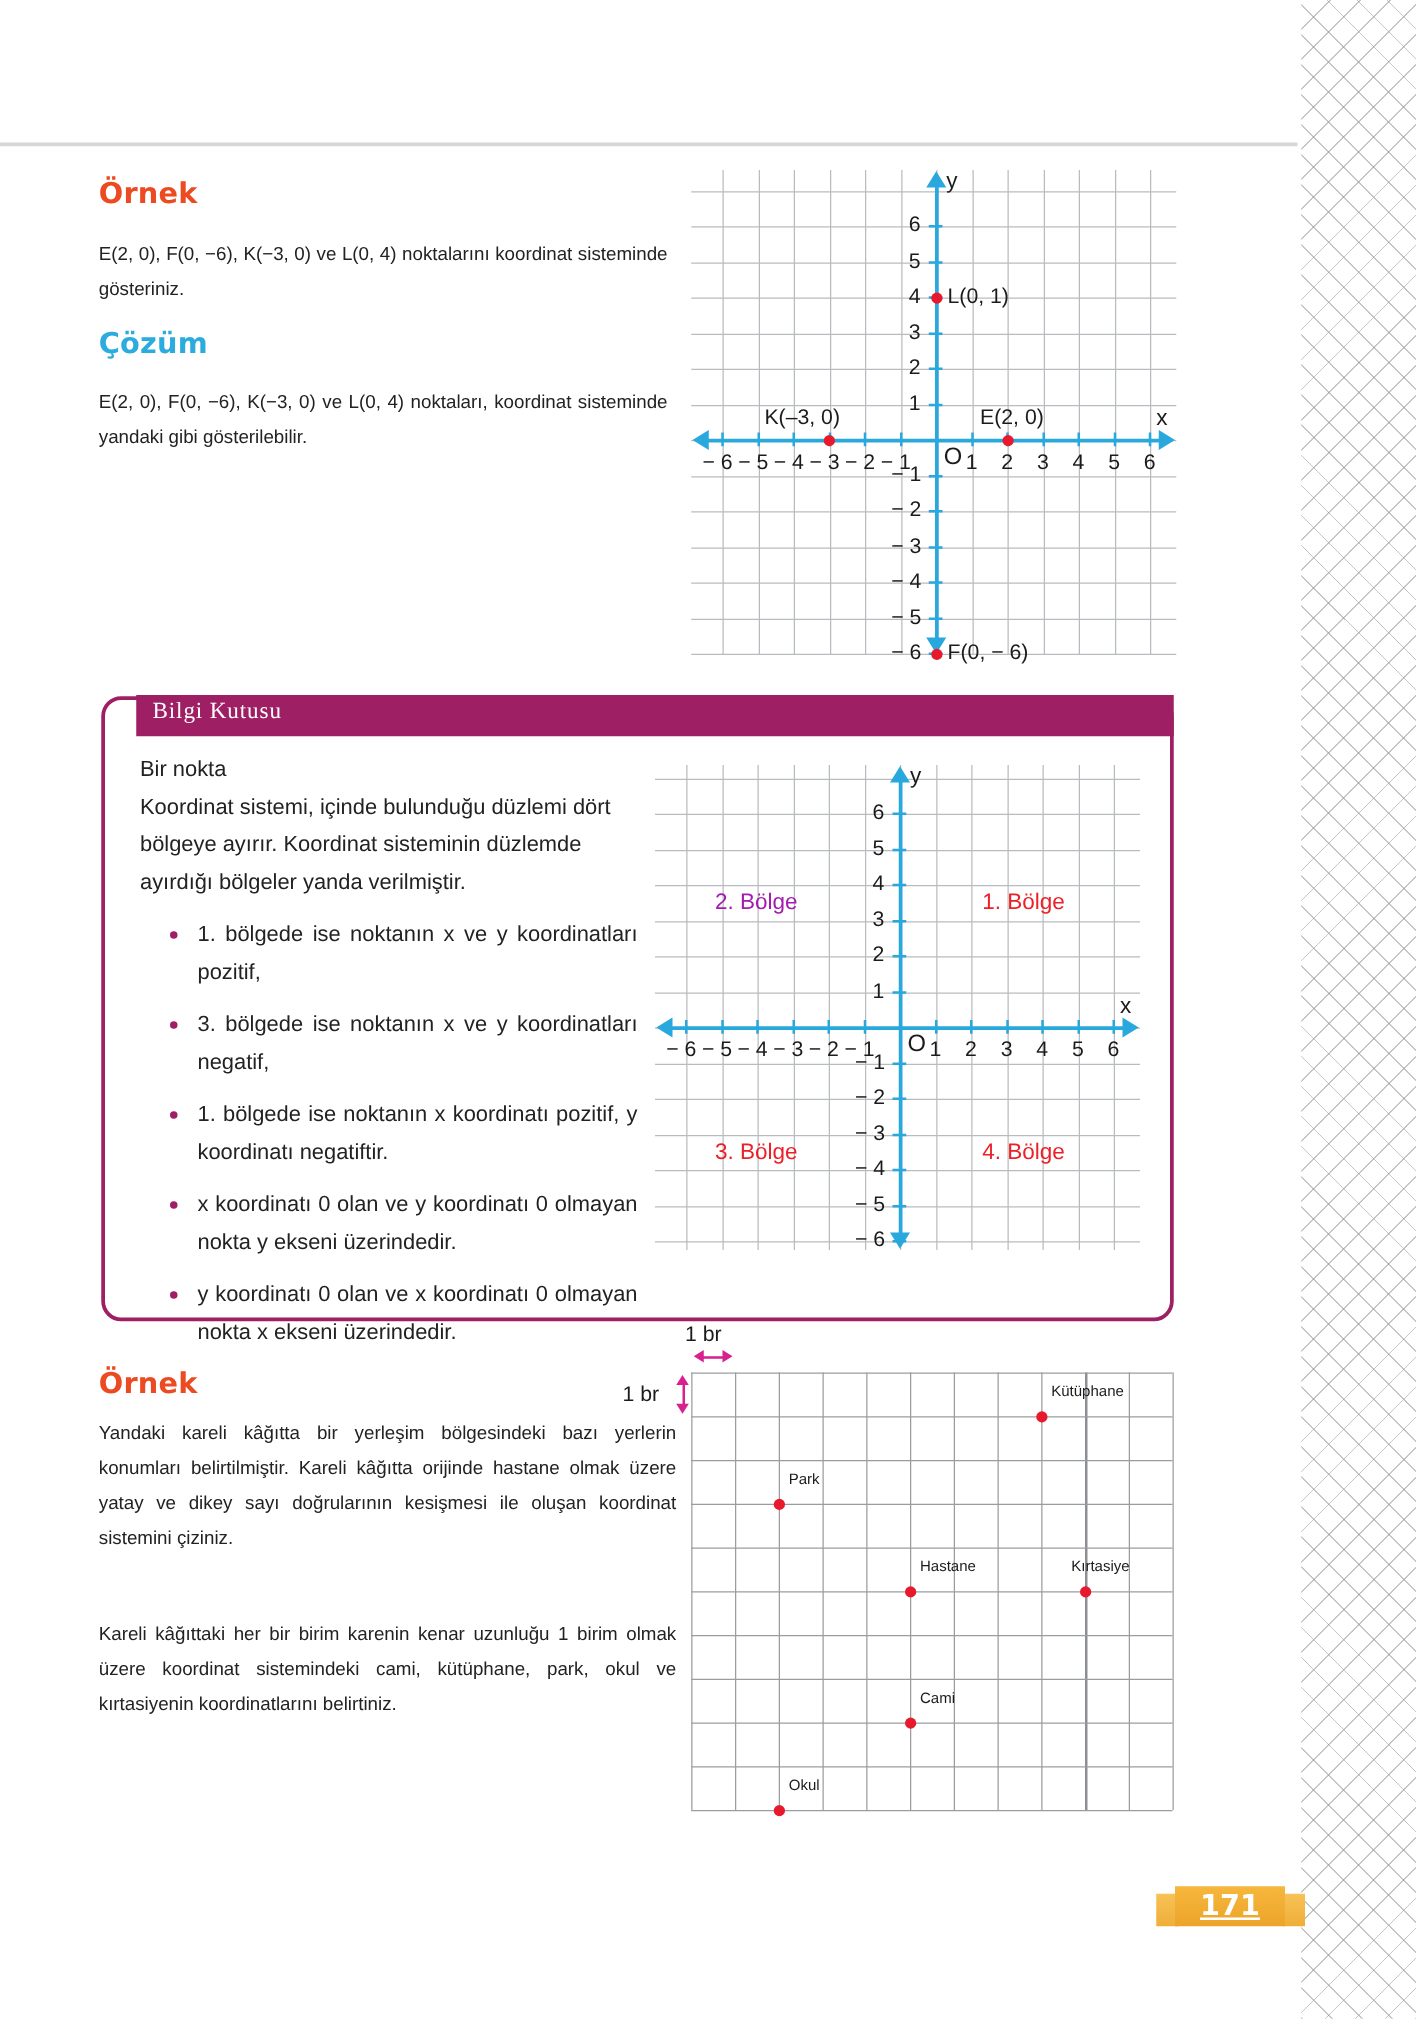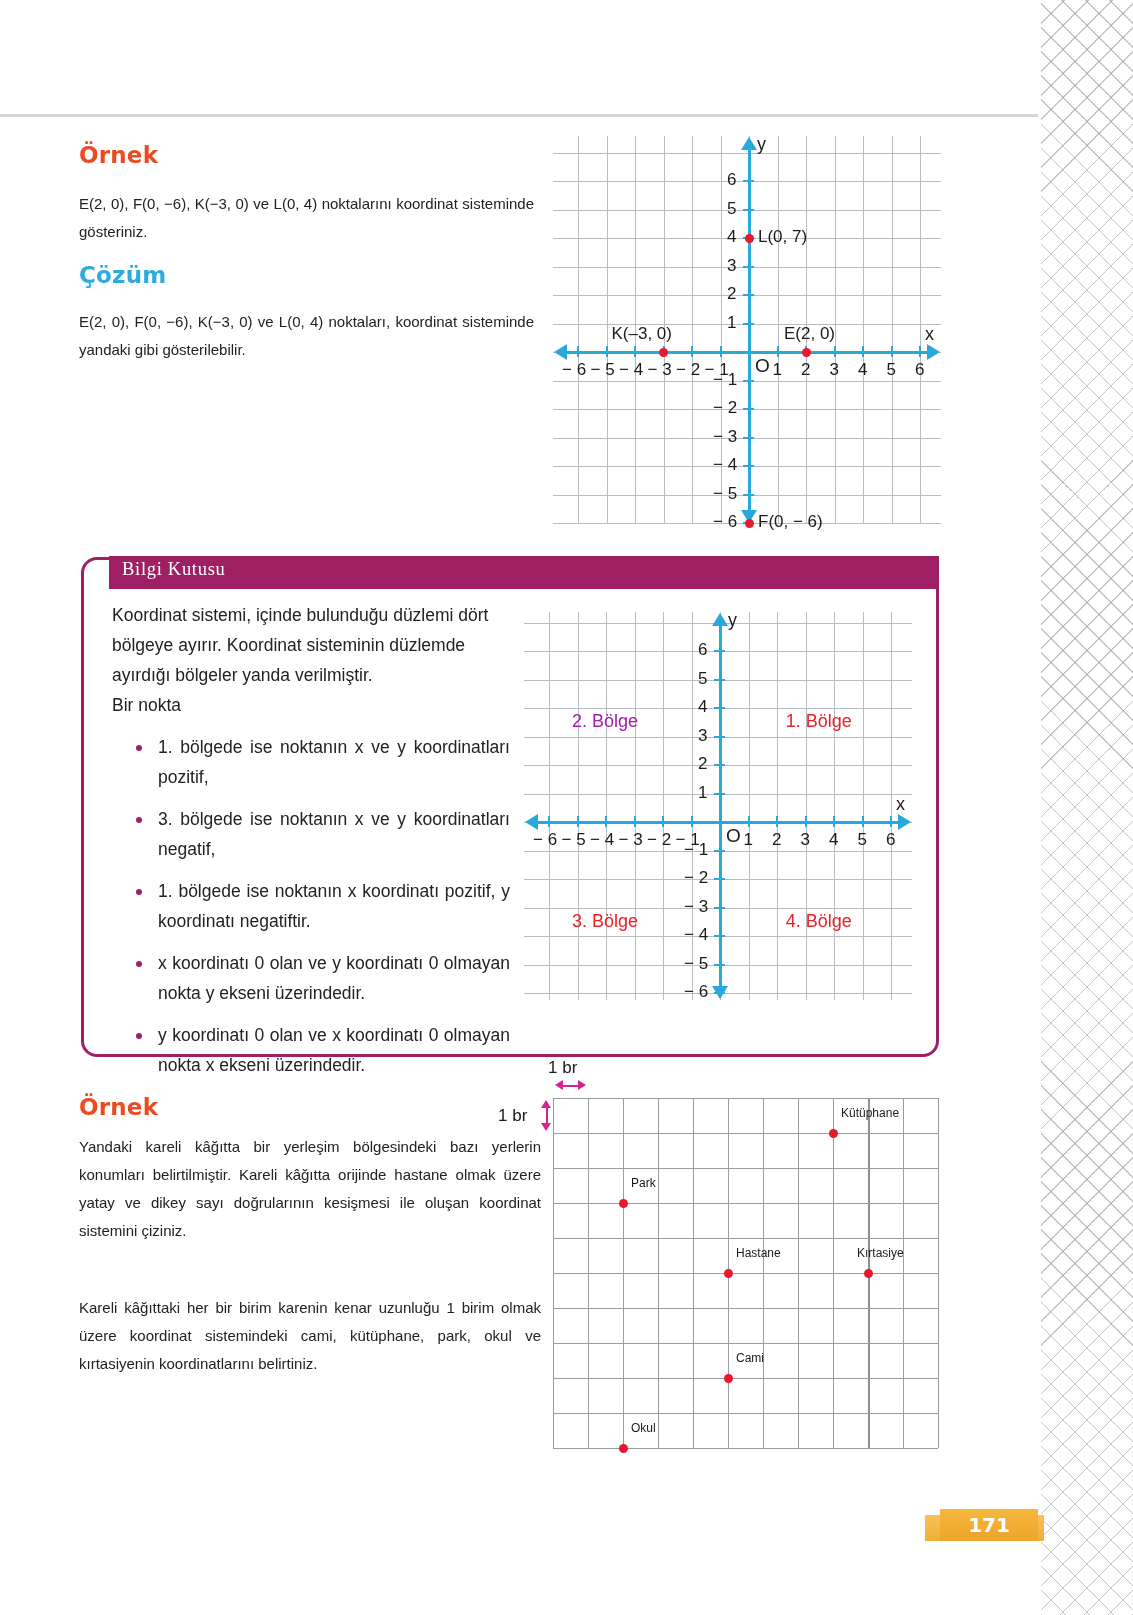--- a/index.html
+++ b/index.html
@@ -93,25 +93,26 @@
   #paper .pg{position:absolute;background:#9a9d9f;}
   #paper .pg.v{width:1px;top:0;bottom:0;}
   #paper .pg.h{height:1px;left:0;right:0;}
   .place-dot{position:absolute;width:9px;height:9px;border-radius:50%;background:#e8192c;}
   .place-lbl{position:absolute;font-size:12px;color:#1b1b1b;white-space:nowrap;}
   .brlabel{position:absolute;font-size:17px;color:#1b1b1b;white-space:nowrap;}
   .mag{position:absolute;background:#d6218f;}
 
   
   #pageno{
-    position:absolute;left:940px;top:1509px;width:98px;height:32px;
+    position:absolute;left:940px;top:1509px;width:88px;height:32px;
     background:linear-gradient(180deg,#f6b73c 0%,#eda42b 100%);
-    color:#ffffff;font-weight:bold;font-size:20px;
+    color:#ffffff;font-weight:bold;font-size:23px;
     display:flex;align-items:center;justify-content:center;
     font-family:"DejaVu Sans",sans-serif;
+    text-decoration:underline;
   }
   #pageno-tail-l{
     position:absolute;left:925px;top:1515px;width:18px;height:26px;
     background:linear-gradient(180deg,#f7c257 0%,#efae38 100%);
   }
   #pageno-tail-r{
     position:absolute;left:1026px;top:1515px;width:18px;height:26px;
     background:linear-gradient(180deg,#f7c257 0%,#efae38 100%);
   }
 </style>
@@ -206,38 +207,38 @@
     <div class="tick y" style="top: 329px; left: 190px;"></div>
     <div class="tlabel" style="left: 160px; top: 319px; text-align: right;">− 4</div>
     <div class="tick y" style="top: 357.5px; left: 190px;"></div>
     <div class="tlabel" style="left: 160px; top: 347.5px; text-align: right;">− 5</div>
     <div class="tick y" style="top: 386px; left: 190px;"></div>
     <div class="tlabel" style="left: 160px; top: 376px; text-align: right;">− 6</div>
     <div class="tlabel" style="font-size: 19px; left: 202px; top: 219px;">O</div>
     <div class="axname" style="left: 372px; top: 188px;">x</div>
     <div class="axname" style="left: 204px; top: -2px;">y</div>
     <div class="dot" style="left: 191.5px; top: 97.5px;"></div>
-    <div class="ptlabel" style="left: 205px; top: 91px;">L(0, 7)</div>
+    <div class="ptlabel" style="left: 205px; top: 91px;">L(0, 1)</div>
     <div class="dot" style="left: 106px; top: 211.5px;"></div>
     <div class="ptlabel" style="left: 58.5px; top: 188px;">K(–3, 0)</div>
     <div class="dot" style="left: 248.5px; top: 211.5px;"></div>
     <div class="ptlabel" style="left: 231px; top: 188px;">E(2, 0)</div>
     <div class="dot" style="left: 191.5px; top: 382.5px;"></div>
     <div class="ptlabel" style="left: 205px; top: 376px;">F(0, − 6)</div>
   </div>
 
 <div id="infobox"></div>
 <div id="infobox-title-bar" style="left:109px;top:556px;width:830px;height:33px;position:absolute;background:#9e1f63;"></div>
 <div id="infobox-title-wrap">
   <span style="font-family:Liberation Serif, serif;font-size:18.5px;color:#fff;letter-spacing:.7px;">Bilgi Kutusu</span>
 </div>
 
 <div id="infobox-body">
+  <p>Bir nokta</p>
   <p>Koordinat sistemi, içinde bulunduğu düzlemi dört bölgeye ayırır. Koordinat sisteminin düzlemde ayırdığı bölgeler yanda verilmiştir.</p>
-  <p>Bir nokta</p>
   <ul class="bul" id="info-bullets">
       <li>1. bölgede ise noktanın x ve y koordinatları pozitif,</li>
       <li>3. bölgede ise noktanın x ve y koordinatları negatif,</li>
       <li>1. bölgede ise noktanın x koordinatı pozitif, y koordinatı negatiftir.</li>
       <li>x koordinatı 0 olan ve y koordinatı 0 olmayan nokta y ekseni üzerindedir.</li>
       <li>y koordinatı 0 olan ve x koordinatı 0 olmayan nokta x ekseni üzerindedir.</li>
     </ul>
 </div>
 
 <div class="plane" id="plane2" style="left:524px;top:612px;width:388px;height:388px;">

